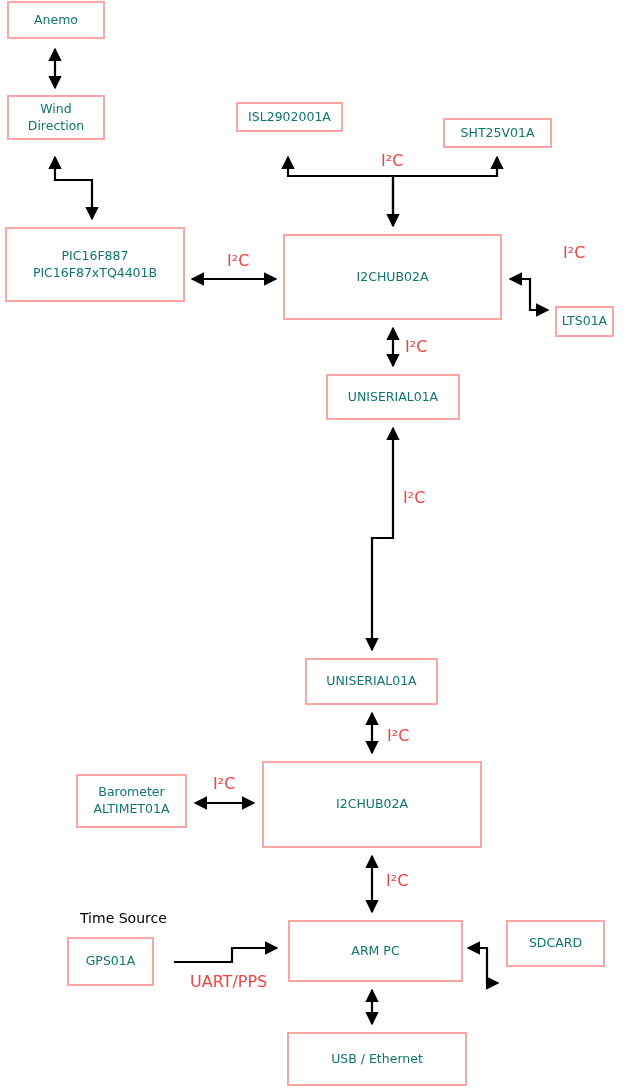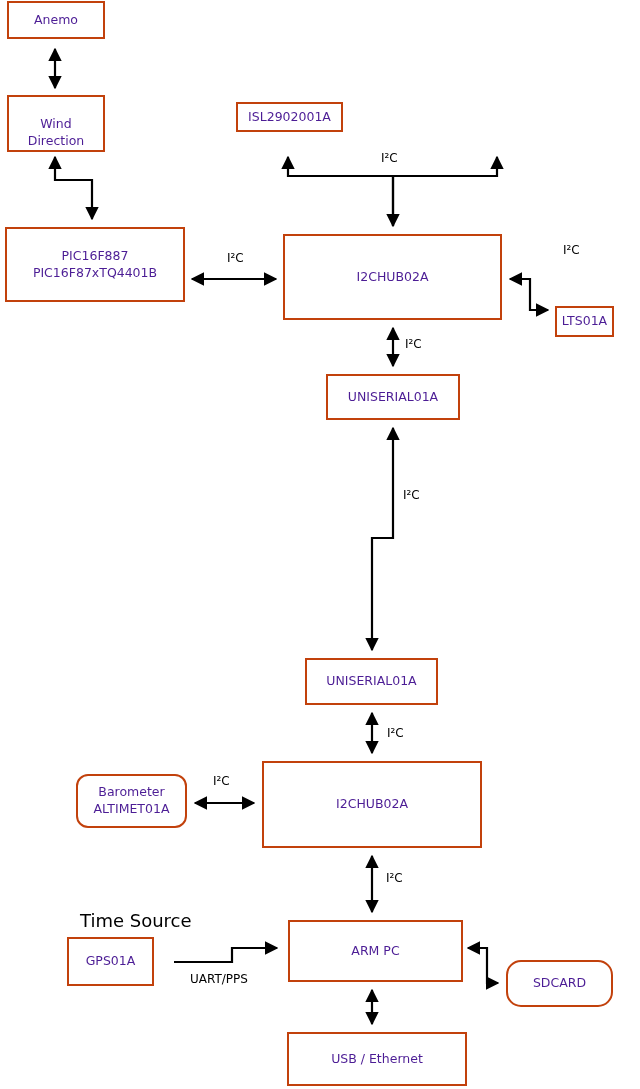--- a/index.html
+++ b/index.html
@@ -19,46 +19,46 @@
     position: absolute;
     left: 0;
     top: 0;
     width: 640px;
     height: 1089px;
     pointer-events: none;
   }
   .node {
     position: absolute;
     box-sizing: border-box;
-    border: 2px solid #c2410c;
+    border: 2px solid #fca5a5;
     background: #ffffff;
     display: flex;
     align-items: center;
     justify-content: center;
     text-align: center;
     font-size: 12.5px;
-    color: #4c1d95;
+    color: #0f766e;
     line-height: 1.35;
     z-index: 2;
   }
   .node .node-label {
     display: block;
     white-space: pre-line;
     padding: 0 4px;
   }
   .edge-label {
     position: absolute;
-    font-size: 12px;
-    color: #000000;
+    font-size: 16px;
+    color: #ef4444;
     white-space: nowrap;
     z-index: 3;
   }
   .free-label {
     position: absolute;
-    font-size: 18px;
+    font-size: 14px;
     color: #000000;
     white-space: nowrap;
     z-index: 3;
   }
 </style>
 </head>
 <body>
 
 <div id="diagram-root">
 
@@ -98,69 +98,72 @@
       <path d="M 468 948 L 487 948 L 487 983 L 498 983" marker-start="url(#ah)" marker-end="url(#ah)"></path>
 
       <line x1="372" y1="990" x2="372" y2="1024" marker-start="url(#ah)" marker-end="url(#ah)"></line>
     </g>
   </svg>
 
   <div class="node" style="left:7px; top:1px; width:98px; height:38px;">
     <span class="node-label">Anemo</span>
   </div>
 
-  <div class="node" style="left:7px; top:95px; width:98px; height:57px;align-items:flex-end;">
+  <div class="node" style="left:7px; top:95px; width:98px; height:45px;">
     <span class="node-label">Wind
 Direction</span>
   </div>
 
   <div class="node" style="left:5px; top:227px; width:180px; height:75px;">
     <span class="node-label">PIC16F887
 PIC16F87xTQ4401B</span>
   </div>
 
   <div class="node" style="left:236px; top:102px; width:107px; height:30px;">
     <span class="node-label">ISL2902001A</span>
   </div>
 
+  <div class="node" style="left:443px; top:118px; width:109px; height:30px;">
+    <span class="node-label">SHT25V01A</span>
+  </div>
 
   <div class="node" style="left:283px; top:234px; width:219px; height:86px;">
     <span class="node-label">I2CHUB02A</span>
   </div>
 
   <div class="node" style="left:555px; top:295px; width:59px; height:31px;margin-top:11px;">
     <span class="node-label">LTS01A</span>
   </div>
 
   <div class="node" style="left:326px; top:374px; width:134px; height:46px;">
     <span class="node-label">UNISERIAL01A</span>
   </div>
 
   <div class="node" style="left:305px; top:658px; width:133px; height:47px;">
     <span class="node-label">UNISERIAL01A</span>
   </div>
 
-  <div class="node" style="left:76px; top:774px; width:111px; height:54px;border-radius:12px;">
+  <div class="node" style="left:76px; top:774px; width:111px; height:54px;">
     <span class="node-label">Barometer
 ALTIMET01A</span>
   </div>
 
   <div class="node" style="left:262px; top:761px; width:220px; height:87px;">
     <span class="node-label">I2CHUB02A</span>
   </div>
 
   <div class="node" style="left:67px; top:937px; width:87px; height:49px;">
     <span class="node-label">GPS01A</span>
   </div>
 
   <div class="node" style="left:288px; top:920px; width:175px; height:62px;">
     <span class="node-label">ARM PC</span>
   </div>
 
-  <div class="node" style="left:506px; top:960px; width:107px; height:47px;border-radius:15px;">
+  <div class="node" style="left:506px; top:920px; width:99px; height:47px;">
     <span class="node-label">SDCARD</span>
   </div>
 
   <div class="node" style="left:287px; top:1032px; width:180px; height:54px;">
     <span class="node-label">USB / Ethernet</span>
   </div>
 
   <div class="edge-label" style="left:381px; top:151px;">I²C</div>
 
   <div class="edge-label" style="left:227px; top:251px;">I²C</div>

